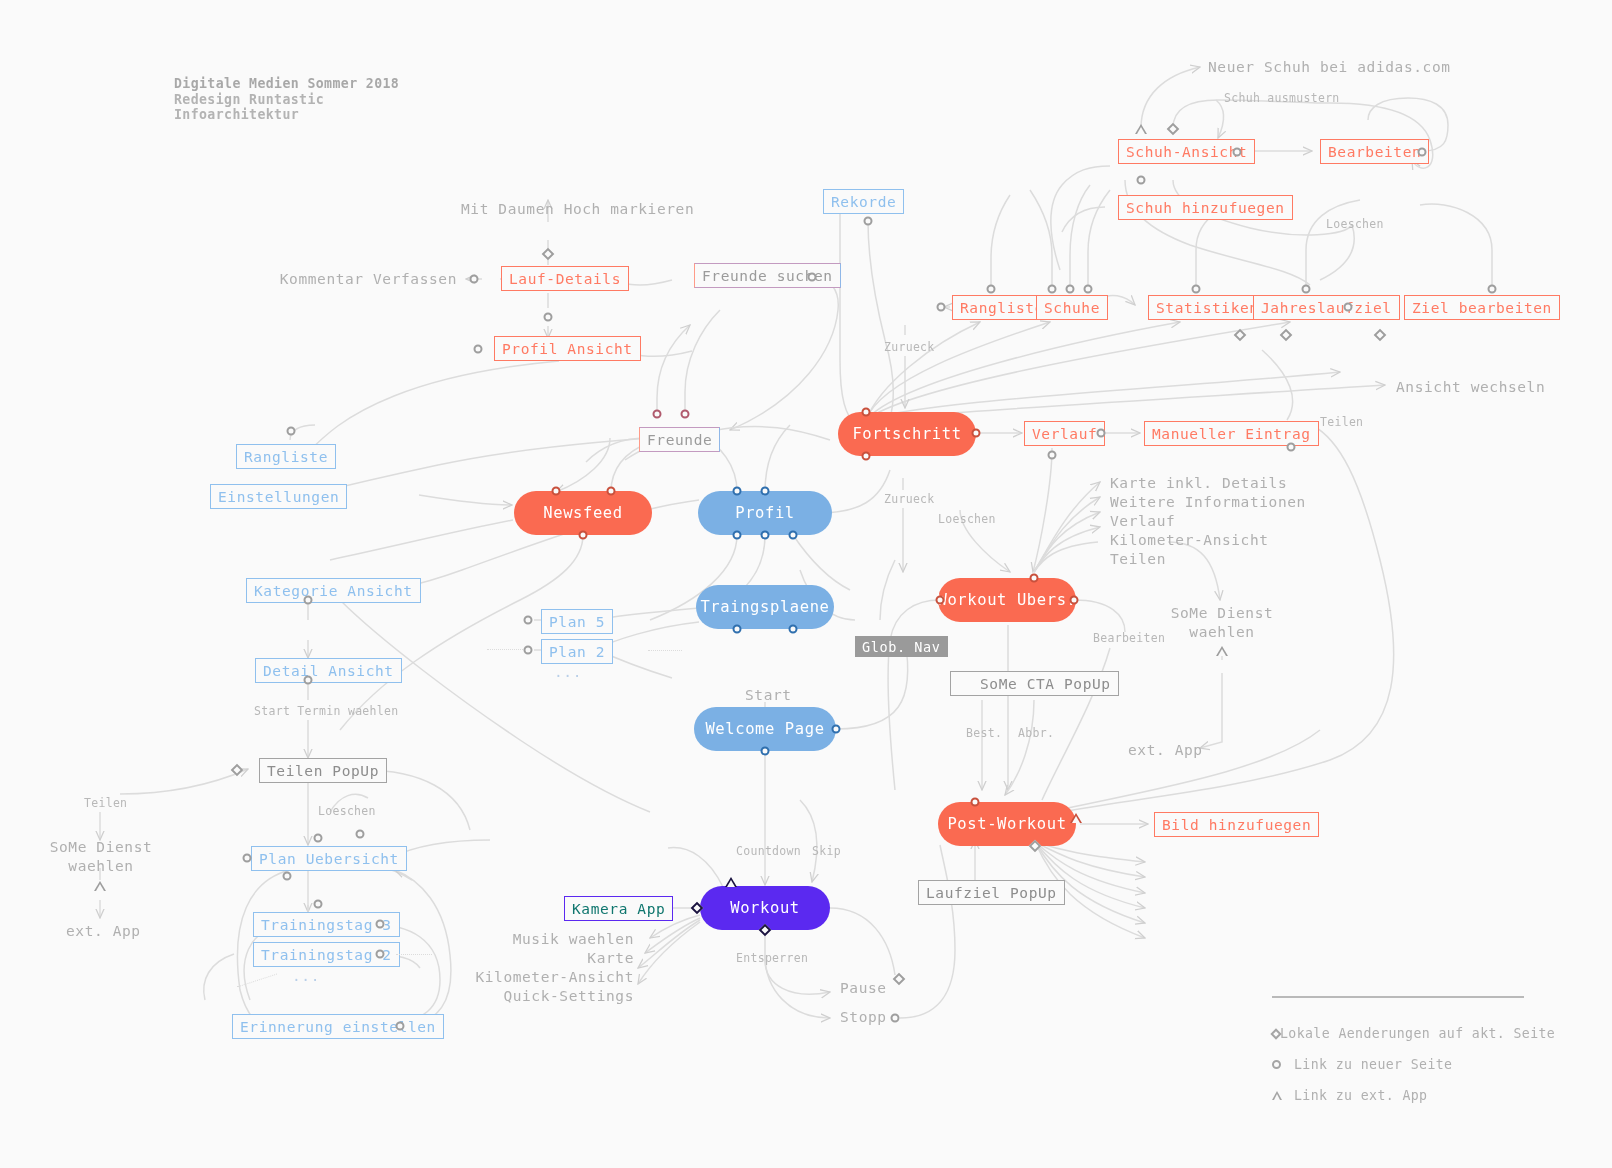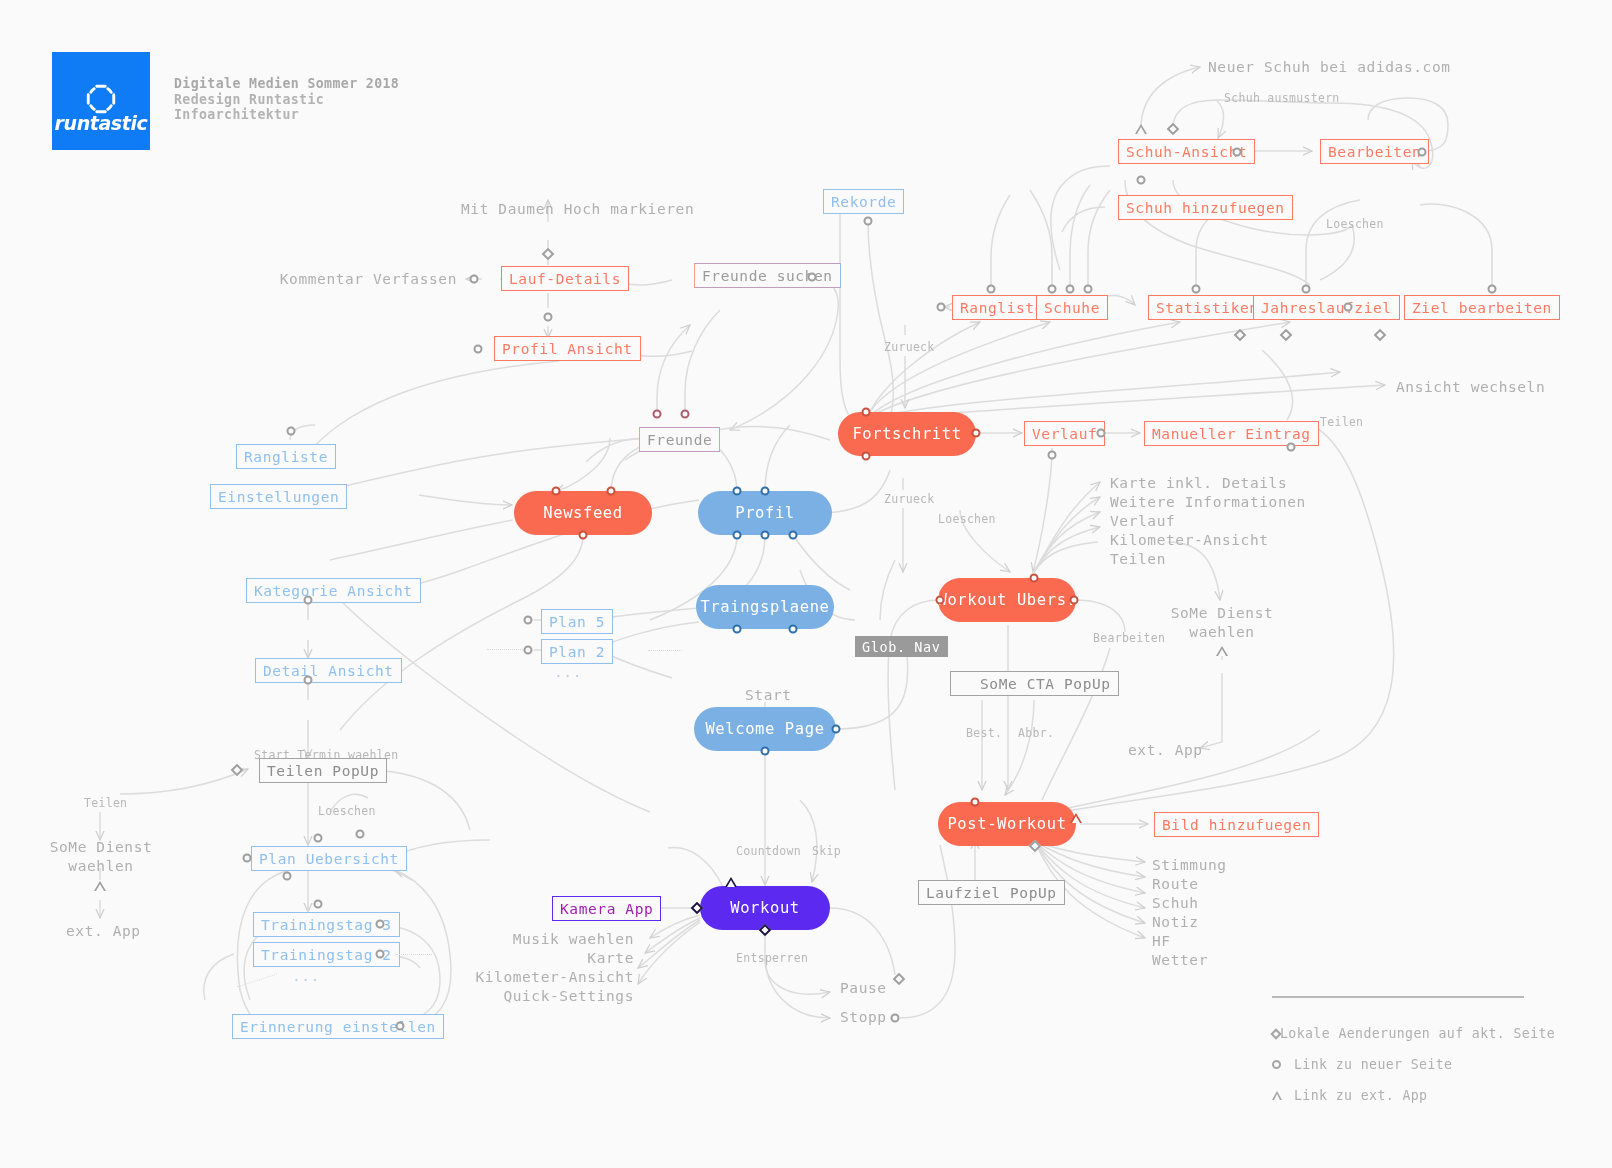--- a/index.html
+++ b/index.html
@@ -22,21 +22,21 @@
   #titleblock div:first-child{color:#a8a8a8;}
 
   
   .node{position:absolute;box-sizing:border-box;display:flex;align-items:center;justify-content:center;
         white-space:nowrap;letter-spacing:0.6px;}
 
   .box{border:1.6px solid #ff7a63;color:#ff7a63;background:#fafafa;font-size:14.5px;
        padding:0 7px;height:25px;}
   .box.blue{border-color:#8fc0ee;color:#8fc0ee;}
   .box.gray{border-color:#a3a3a3;color:#8d8d8d;}
-  .box.violet{border-color:#5b29f0;color:#a21caf;}
+  .box.violet{border-color:#5b29f0;color:#0f766e;margin-left:12px;}
   .box.mixed{border-color:#ff9b88;border-right-color:#8fb7e8;border-top-color:#c39ac0;
              border-bottom-color:#c39ac0;color:#9b9b9b;}
 
   .pill{border-radius:999px;color:#fff;font-size:15.5px;height:44px;padding:0 26px;
         background:#fa6a51;}
   .pill.blue{background:#7bb0e4;}
   .pill.violet{background:#5b29f0;}
 
   .badge{background:#9a9a9a;color:#ffffff;font-size:13.5px;height:21px;padding:0 7px;}
 
@@ -228,30 +228,20 @@
       <path d="M765,930 L765,960 C765,985 790,1000 830,992" marker-end="url(#ah)"></path>
       <path d="M765,955 C765,990 790,1018 830,1018" marker-end="url(#ah)"></path>
       <path d="M830,908 C870,908 890,940 895,975"></path>
       <path d="M900,1018 C940,1018 955,990 955,950 C955,905 945,870 940,845"></path>
 
       <path d="M855,620 C830,620 810,600 800,570"></path>
       <path d="M880,620 C880,600 885,580 895,560"></path>
     </g>
   </svg>
 
-  <div id="brand">
-    <svg class="mark" viewBox="0 0 40 40">
-      <path d="M12,8 A12,12 0 0,0 8,12" stroke="#fff" stroke-width="3.4" fill="none" stroke-linecap="round"></path>
-      <path d="M28,8 A12,12 0 0,1 32,12" stroke="#fff" stroke-width="3.4" fill="none" stroke-linecap="round"></path>
-      <path d="M8,28 A12,12 0 0,0 12,32" stroke="#fff" stroke-width="3.4" fill="none" stroke-linecap="round"></path>
-      <path d="M32,28 A12,12 0 0,1 28,32" stroke="#fff" stroke-width="3.4" fill="none" stroke-linecap="round"></path>
-      <path d="M15,5 L25,5 M5,15 L5,25 M35,15 L35,25 M15,35 L25,35" stroke="#fff" stroke-width="3.4" stroke-linecap="round"></path>
-    </svg>
-    <div class="word">runtastic</div>
-  </div>
 
   <div id="titleblock">
     <div>Digitale Medien Sommer 2018</div>
     <div>Redesign Runtastic</div>
     <div>Infoarchitektur</div>
   </div>
 
   <div class="lbl" style="left:1208px;top:59px;">Neuer Schuh bei adidas.com</div>
   <div class="lbl small" style="left:1224px;top:91px;">Schuh ausmustern</div>
   <div class="lbl small" style="left:1326px;top:217px;">Loeschen</div>
@@ -370,40 +360,34 @@
     </div>
   <div class="lbl" style="left:1128px;top:742px;">ext. App</div>
   <div class="lbl small" style="left:1093px;top:631px;">Bearbeiten</div>
 
   <div class="node badge" style="left:855px;top:636px;">Glob. Nav</div>
   <div class="node box gray" style="left:950px;top:671px;padding-left:29px;">SoMe CTA PopUp</div>
   <div class="lbl small" style="left:966px;top:726px;">Best.</div>
   <div class="lbl small" style="left:1018px;top:726px;">Abbr.</div>
 
   <div class="node box" style="left:1154px;top:812px;">Bild hinzufuegen</div>
-  <div class="lbl ml" style="left:1152px;top:856px;">Stimmung
-Route
-Schuh
-Notiz
-HF
-Wetter</div>
   <div class="node box gray" style="left:918px;top:880px;">Laufziel PopUp</div>
 
   <div class="node box blue" style="left:246px;top:578px;">Kategorie Ansicht</div>
   <div class="node box blue" style="left:255px;top:658px;">Detail Ansicht</div>
   <div class="node box blue" style="left:541px;top:609px;">Plan 5</div>
   <div class="node box blue" style="left:541px;top:639px;">Plan 2</div>
   <div class="lbl c" style="left:568px;top:664px;color:#b9cfe8;">...</div>
 
   <div class="mk circ" style="left:308px;top:600px;"></div>
   <div class="mk circ" style="left:308px;top:680px;"></div>
   <div class="mk circ" style="left:528px;top:620px;"></div>
   <div class="mk circ" style="left:528px;top:650px;"></div>
 
-  <div class="lbl small" style="left:254px;top:748px;">Start Termin waehlen</div>
+  <div class="lbl small" style="left:254px;top:704px;">Start Termin waehlen</div>
   <div class="node box gray" style="left:259px;top:758px;">Teilen PopUp</div>
   <div class="mk dia" style="left:237px;top:770px;"></div>
 
   <div class="lbl small" style="left:84px;top:796px;">Teilen</div>
   <div class="lbl ml c" style="left:101px;top:838px;text-align:center;">SoMe Dienst
 waehlen</div>
   <div class="mk tri" style="left:100px;top:886px;">
       <i></i>
     </div>
   <div class="lbl" style="left:66px;top:923px;">ext. App</div>

